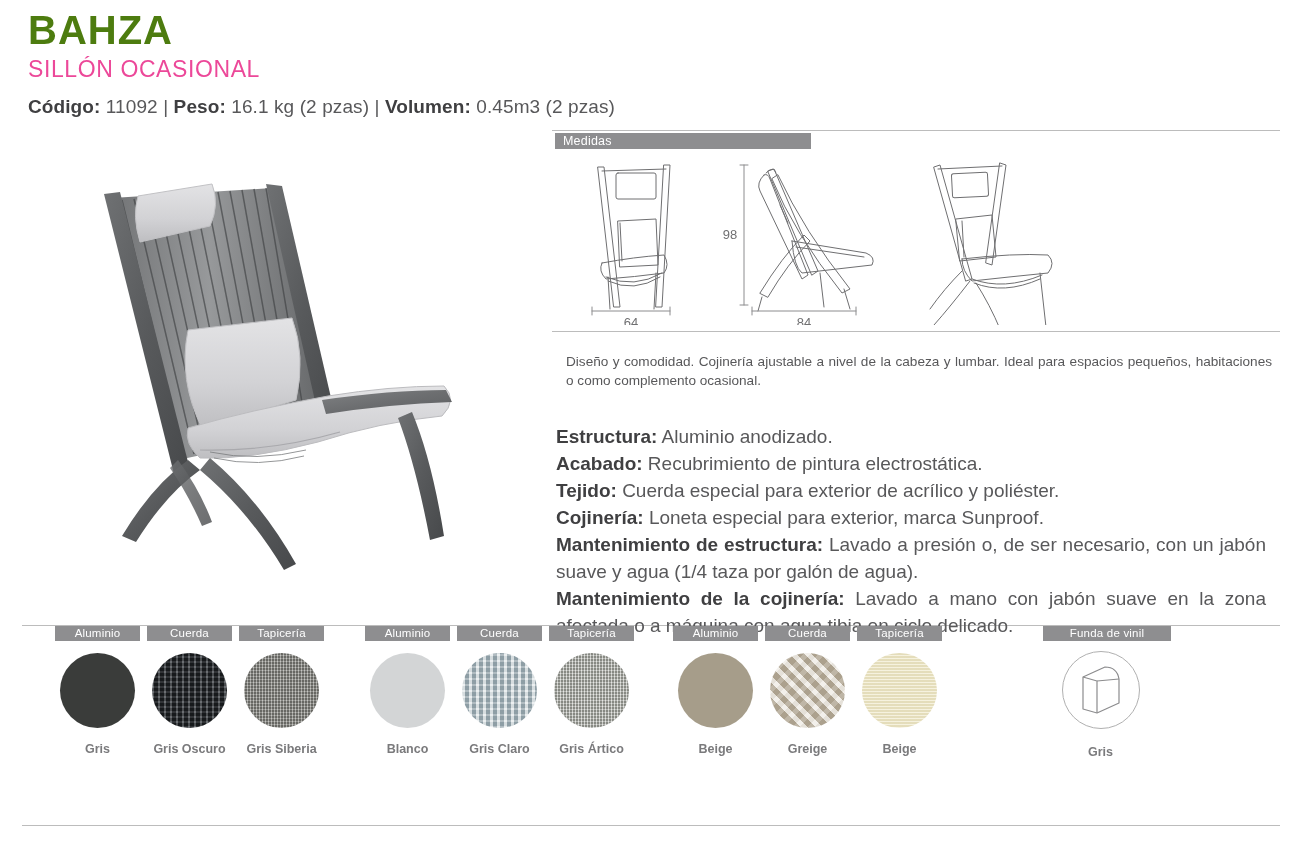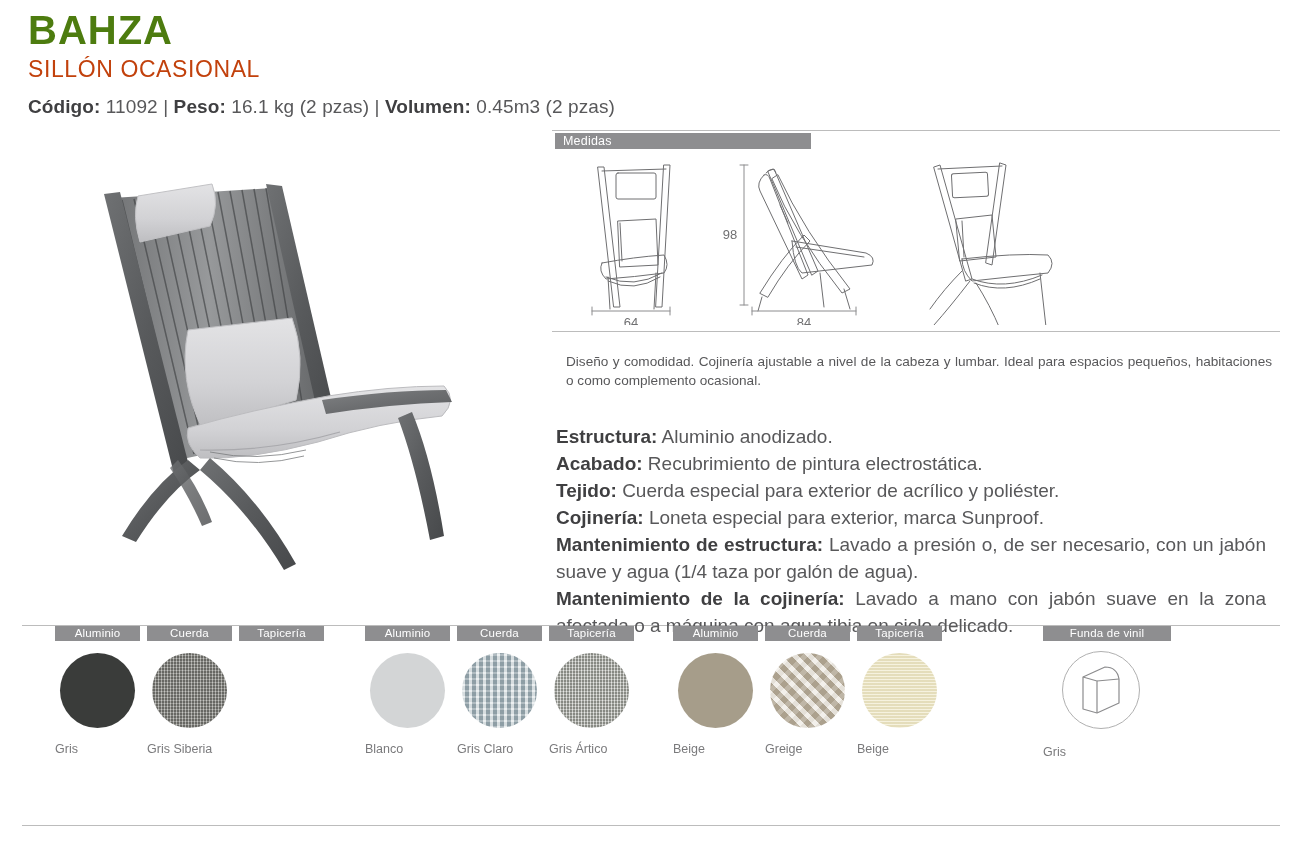--- a/index.html
+++ b/index.html
@@ -14,21 +14,21 @@
   }
 
   
   .header { position: absolute; left: 28px; top: 10px; width: 1250px; }
   .brand-title {
     font-size: 40px; font-weight: bold; letter-spacing: 1px;
     color: #4d7c0f; line-height: 1.0; margin: 0;
   }
   .brand-subtitle {
     font-size: 23px; font-weight: normal; letter-spacing: 0.6px;
-    color: #c2410c; line-height: 1.25; margin: 5px 0 0 0;
+    color: #ec4899; line-height: 1.25; margin: 5px 0 0 0;
   }
   .meta-line { font-size: 19px; color: #58585a; margin-top: 12px; letter-spacing: 0.1px; }
   .meta-line b { color: #3f3f41; font-weight: bold; }
 
   
   .rule { position: absolute; height: 1px; background: #bcbcbc; }
   .rule-top-right { left: 552px; top: 130px; width: 728px; }
   .rule-mid-right { left: 552px; top: 331px; width: 728px; }
   .rule-swatch { left: 22px; top: 625px; width: 1258px; }
   .rule-footer { left: 22px; top: 825px; width: 1258px; }
@@ -64,21 +64,21 @@
   .swatch-groups { position: absolute; left: 15px; top: 626px; width: 1302px; height: 160px; }
   .sw-group { position: absolute; top: 0; }
   .sw-labels { display: flex; gap: 7px; }
   .sw-pill {
     background: #8e8e90; color: #ffffff;
     font-size: 11.5px; line-height: 15px; height: 15px;
     text-align: center; letter-spacing: 0.2px;
     padding: 0 6px; white-space: nowrap;
   }
   .sw-circles { display: flex; gap: 7px; margin-top: 12px; }
-  .sw-item { width: 85px; text-align: left; }
+  .sw-item { width: 85px; text-align: center; font-weight: bold; }
   .sw-circle {
     width: 75px; height: 75px; border-radius: 50%;
     margin: 0 auto; position: relative; overflow: hidden;
   }
   .sw-caption { font-size: 12.5px; color: #7a7a7c; margin-top: 14px; white-space: nowrap; }
 
   
   .tex-dark-rope {
     background-color: #2e3338;
     background-image:
@@ -303,20 +303,24 @@
         <div class="sw-pill" style="width: 85px;">Aluminio</div>
         <div class="sw-pill" style="width: 85px;">Cuerda</div>
         <div class="sw-pill" style="width: 85px;">Tapicería</div>
       </div>
       <div class="sw-circles">
         <div class="sw-item">
           <div class="sw-circle" style="background: rgb(58, 60, 58);"></div>
           <div class="sw-caption">Gris</div>
         </div>
         <div class="sw-item">
+          <div class="sw-circle tex-dark-rope"></div>
+          <div class="sw-caption">Gris Oscuro</div>
+        </div>
+        <div class="sw-item">
           <div class="sw-circle tex-gray-weave"></div>
           <div class="sw-caption">Gris Siberia</div>
         </div>
       </div>
     </div>
     <div class="sw-group" style="left: 350px;">
       <div class="sw-labels">
         <div class="sw-pill" style="width: 85px;">Aluminio</div>
         <div class="sw-pill" style="width: 85px;">Cuerda</div>
         <div class="sw-pill" style="width: 85px;">Tapicería</div>

